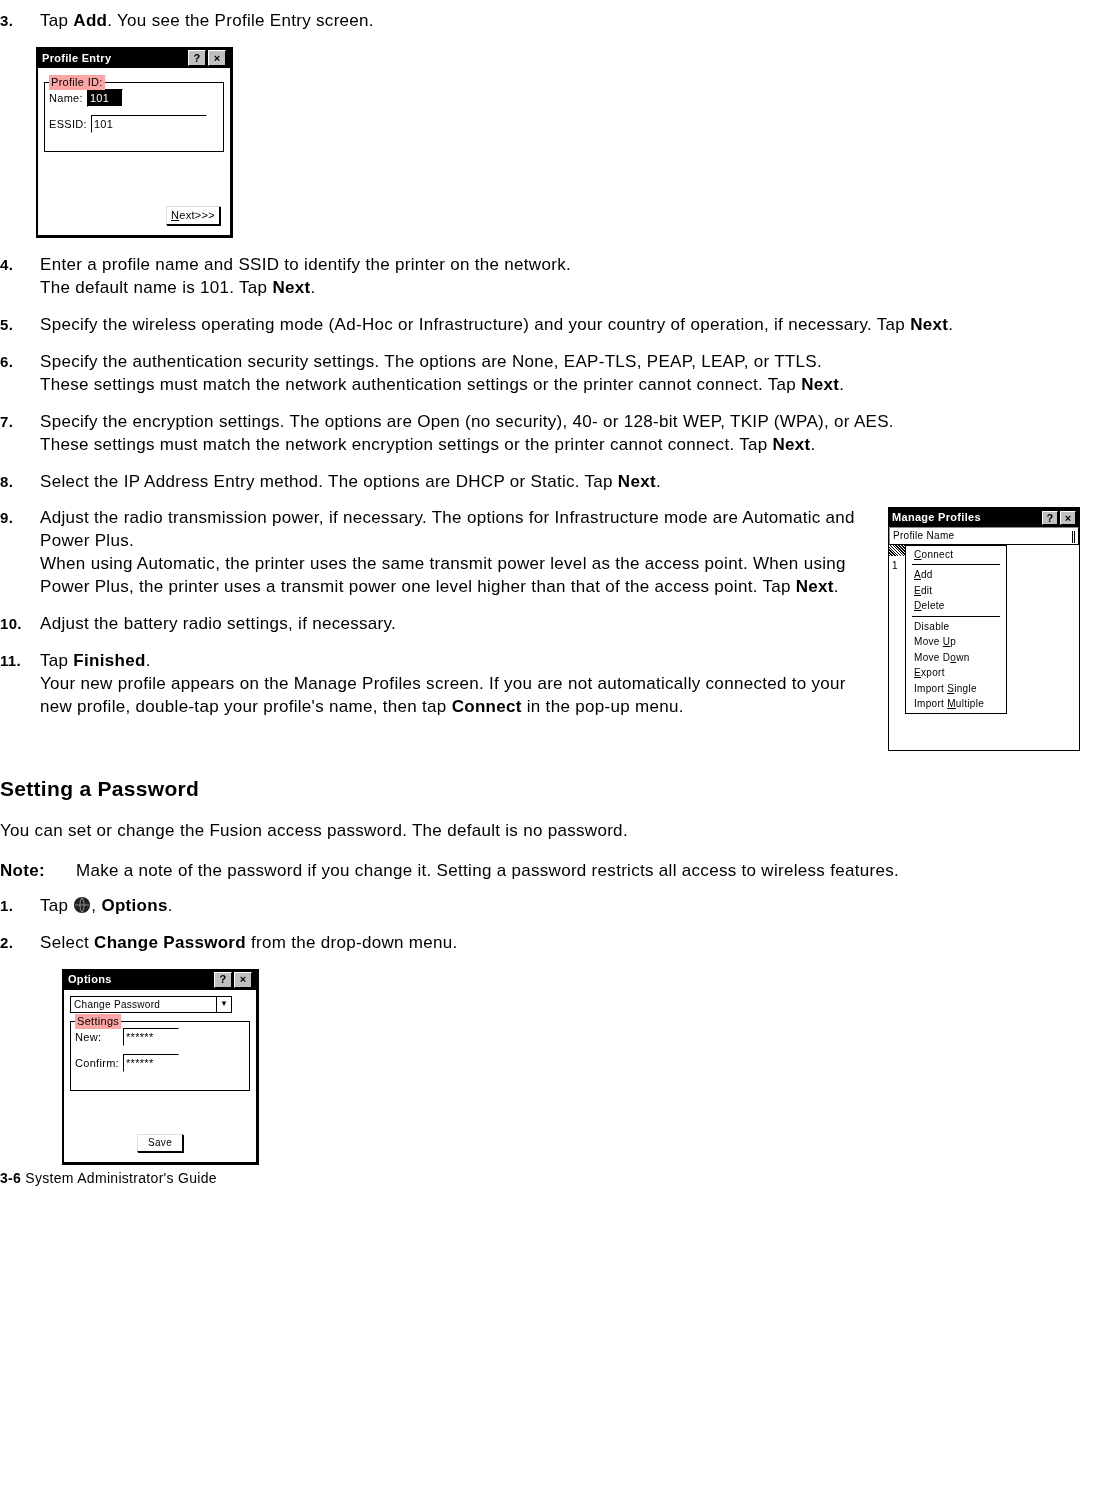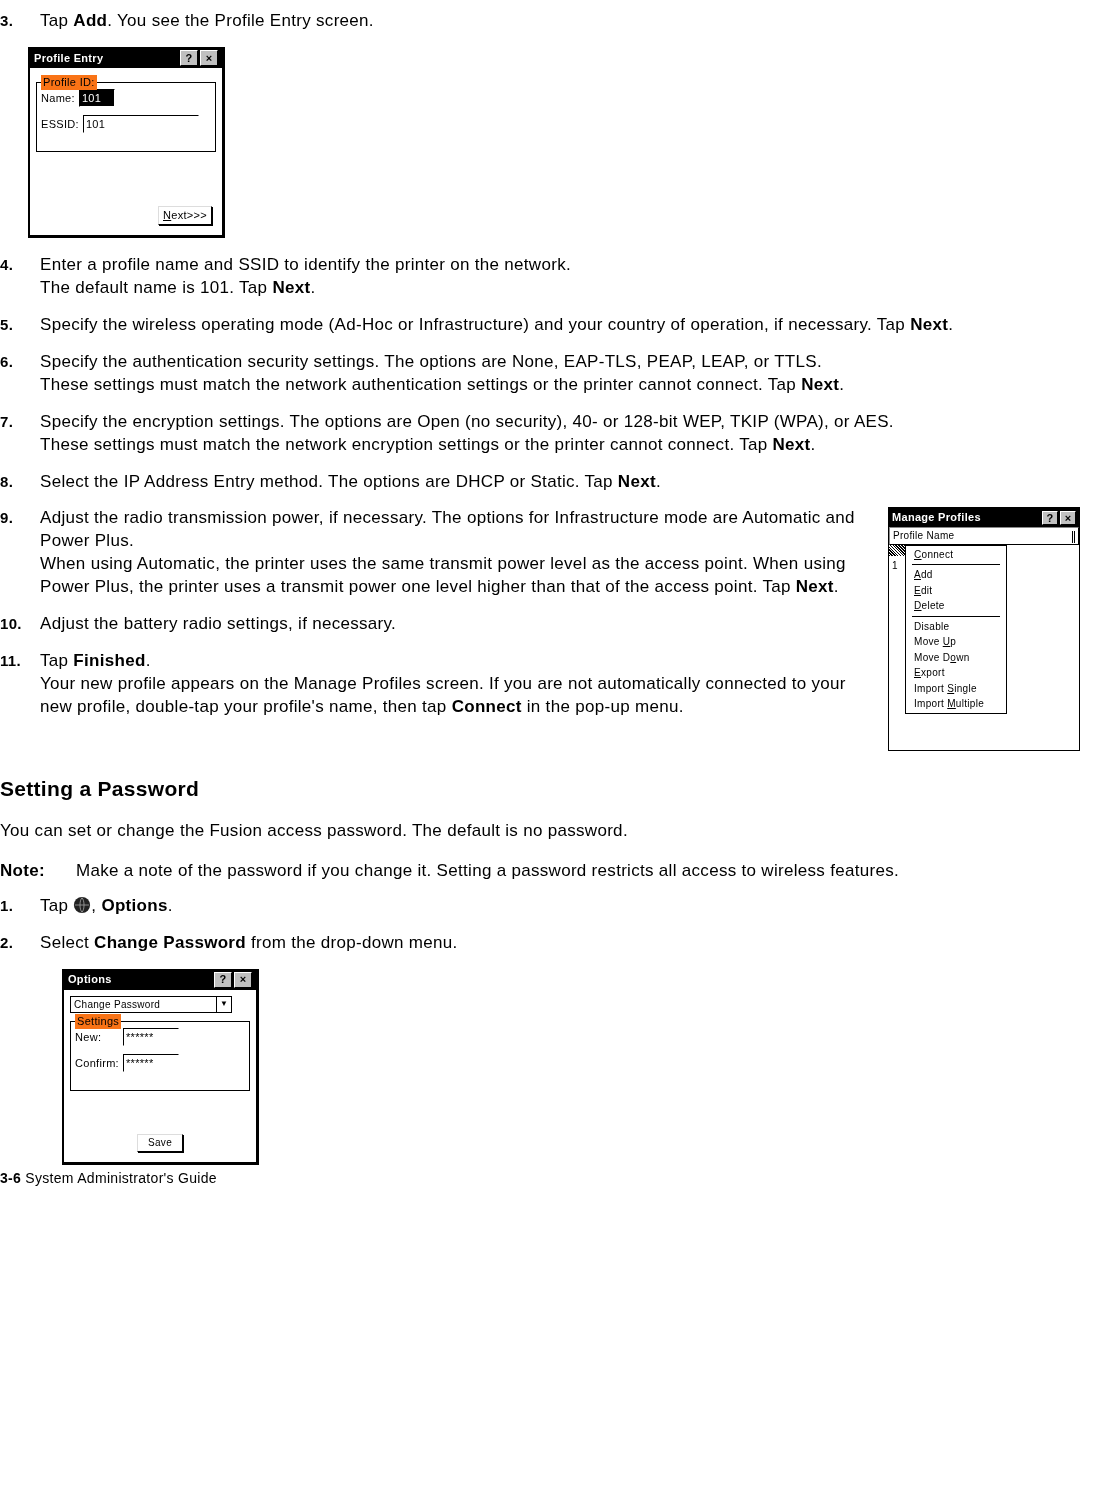--- a/index.html
+++ b/index.html
@@ -1,27 +1,27 @@
 <!DOCTYPE html>
 <html><head>
 <meta charset="utf-8">
 <style>
 body{font-family:Arial,Helvetica,sans-serif;font-size:17px;line-height:1.35;color:#000;margin:0;padding:10px 12px 10px 0;width:1080px;letter-spacing:0.3px}
 .step{display:flex;margin-bottom:14px}
 .step-num{width:40px;flex-shrink:0;font-weight:bold;font-size:15px;padding-top:1px}
 .step-body{flex:1}
 .b{font-weight:bold}
-.dialog{border:1px solid #000;border-left:2px solid #000;border-bottom:3px solid #000;border-right:3px solid #000;background:#fff;width:192px;margin-left:28px;margin-bottom:16px;font-family:'MS Sans Serif',Tahoma,sans-serif;font-size:11px}
+.dialog{border:1px solid #000;border-left:2px solid #000;border-bottom:3px solid #000;border-right:3px solid #000;background:#fff;width:192px;margin-left:36px;margin-bottom:16px;font-family:'MS Sans Serif',Tahoma,sans-serif;font-size:11px}
 .dlg-title{background:#000;color:#fff;padding:2px 4px;display:flex;align-items:center;font-weight:bold}
 .dlg-title-text{flex:1}
 .dlg-btns{display:flex}
 .dlg-btn-box{background:#c0c0c0;color:#000;border:1px solid #000;border-top-color:#fff;border-left-color:#fff;width:16px;height:14px;margin-left:2px;display:flex;align-items:center;justify-content:center;font-size:11px;font-weight:bold;font-family:Arial}
 .dlg-body{padding:6px;height:155px;position:relative}
 .fieldset{border:1px solid #000;padding:6px 4px 10px 4px;margin-top:8px;position:relative}
-.legend{position:absolute;top:-8px;left:4px;background:#f97316;padding:0 2px;font-size:11px}
+.legend{position:absolute;top:-8px;left:4px;background:#fca5a5;padding:0 2px;font-size:11px}
 .field-row{display:flex;align-items:center;margin-bottom:8px}
 .field-label{margin-right:4px;font-size:11px}
 .text-input{border:1px solid #000;border-right-color:#fff;border-bottom-color:#fff;background:#fff;padding:1px 2px;font-size:11px;height:14px}
 .text-input.sel{background:#000;color:#fff}
 .next-btn{position:absolute;bottom:10px;right:10px;border:1px solid #000;border-top-color:#ddd;border-left-color:#ddd;box-shadow:1px 1px 0 #000;padding:1px 4px;background:#fff;font-size:11px}
 .next-btn .u{text-decoration:underline}
 h3.section{font-size:21px;font-weight:bold;margin:16px 0 10px 0;letter-spacing:0.3px}
 .note-row{display:flex;margin-bottom:12px}
 .note-label{font-weight:bold;width:76px;flex-shrink:0}
 .ball-icon{display:inline-block;width:18px;height:18px;vertical-align:-3px}

